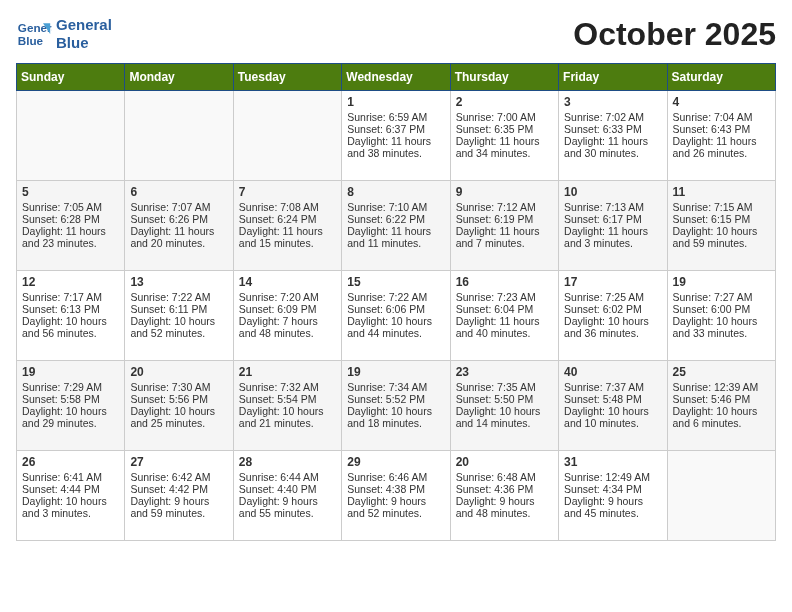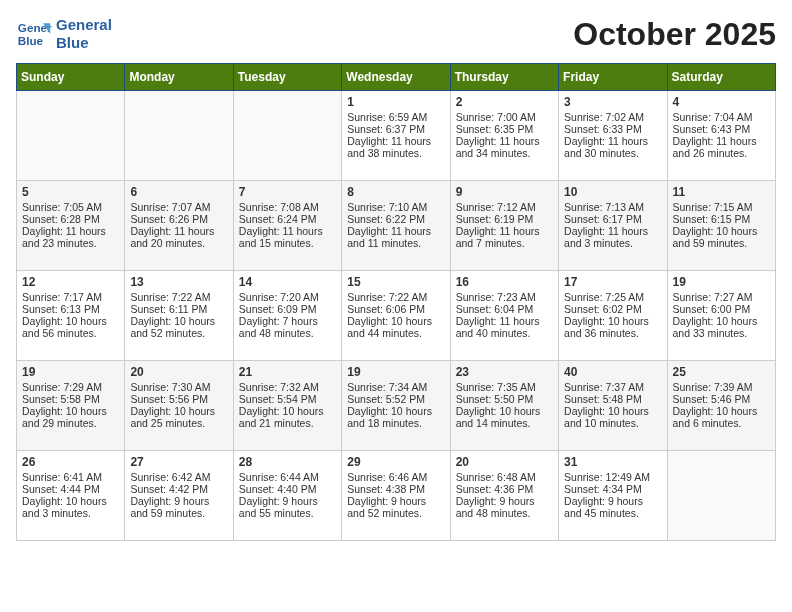--- a/index.html
+++ b/index.html
@@ -256,21 +256,21 @@
           <div>Daylight: 10 hours and 14 minutes.</div>
         </td>
         <td>
           <span class="day-num">40</span>
           <div>Sunrise: 7:37 AM</div>
           <div>Sunset: 5:48 PM</div>
           <div>Daylight: 10 hours and 10 minutes.</div>
         </td>
         <td>
           <span class="day-num">25</span>
-          <div>Sunrise: 7:39 AM</div>
+          <div>Sunrise: 12:39 AM</div>
           <div>Sunset: 5:46 PM</div>
           <div>Daylight: 10 hours and 6 minutes.</div>
         </td>
       </tr>
       <tr>
         <td>
           <span class="day-num">26</span>
           <div>Sunrise: 6:41 AM</div>
           <div>Sunset: 4:44 PM</div>
           <div>Daylight: 10 hours and 3 minutes.</div>

